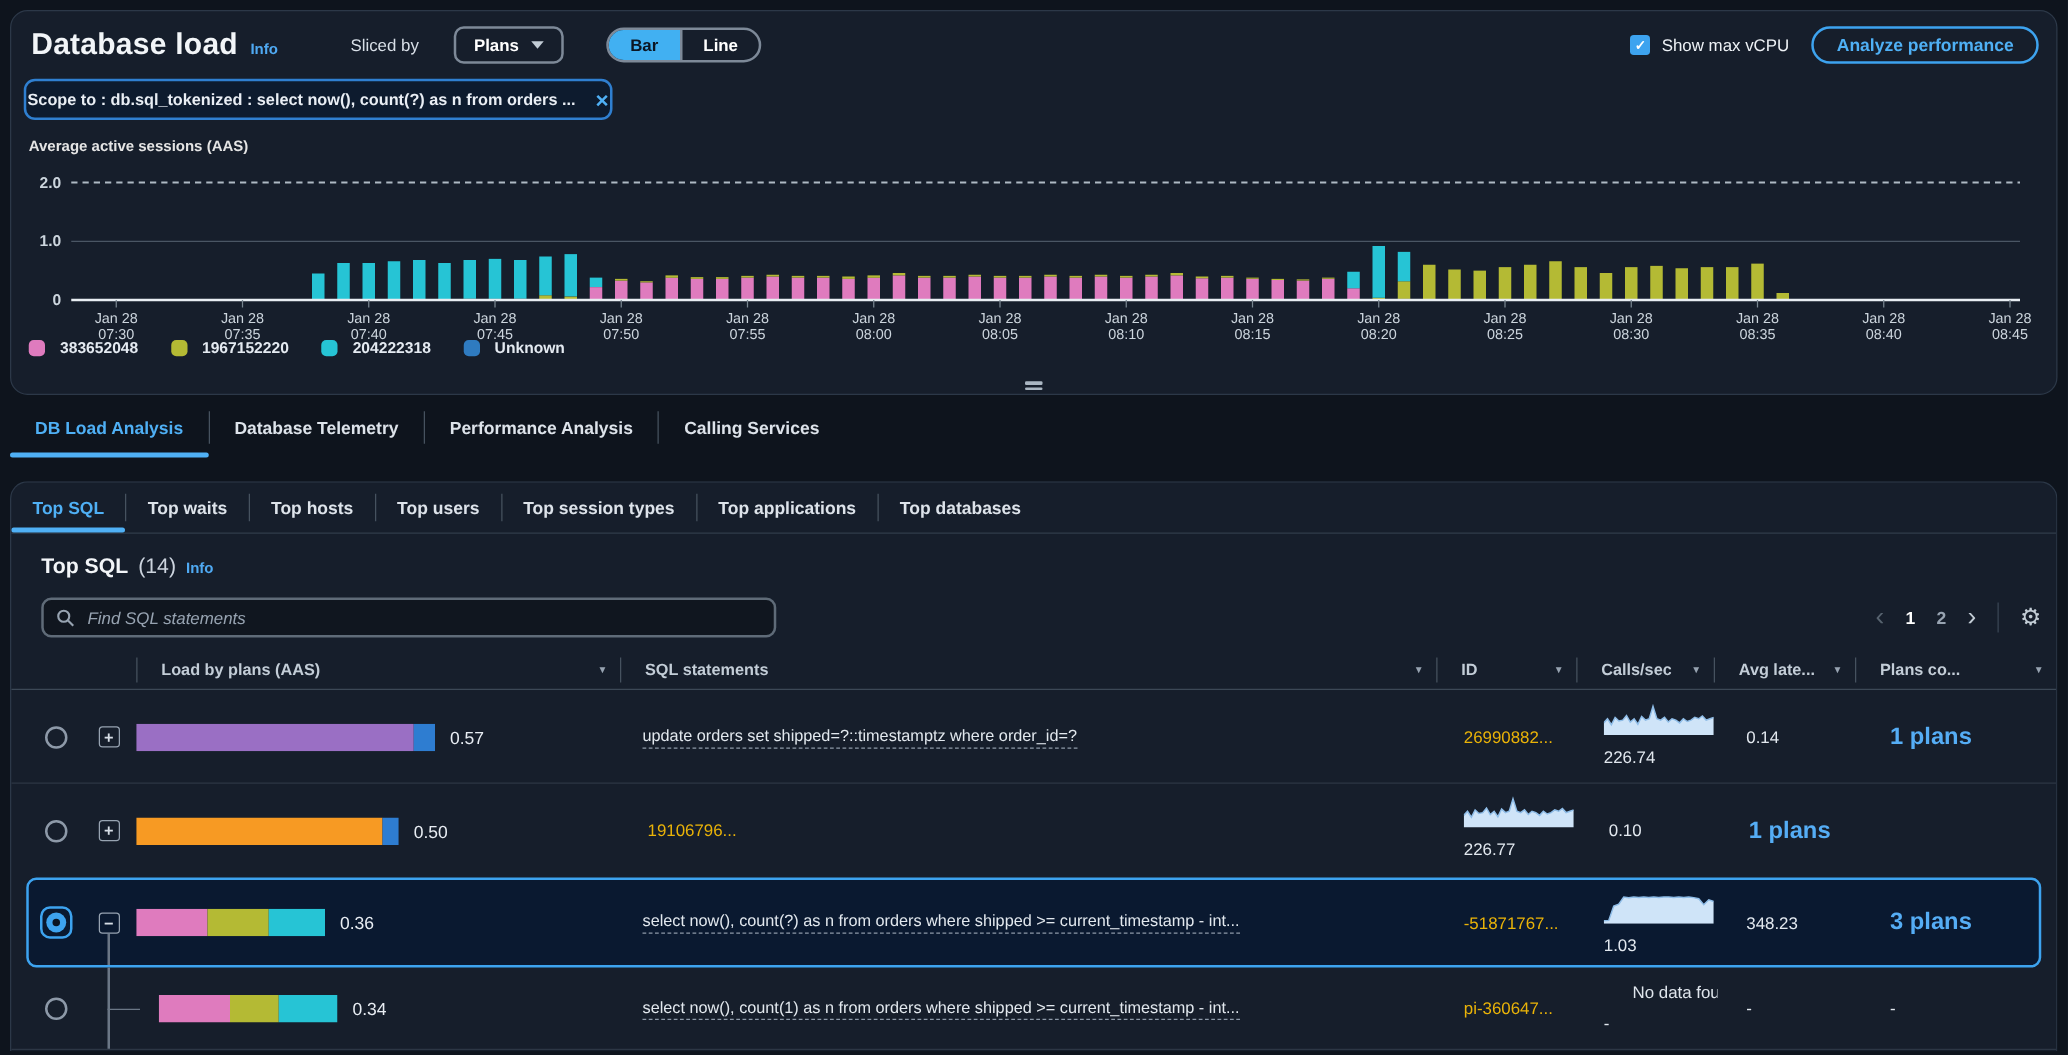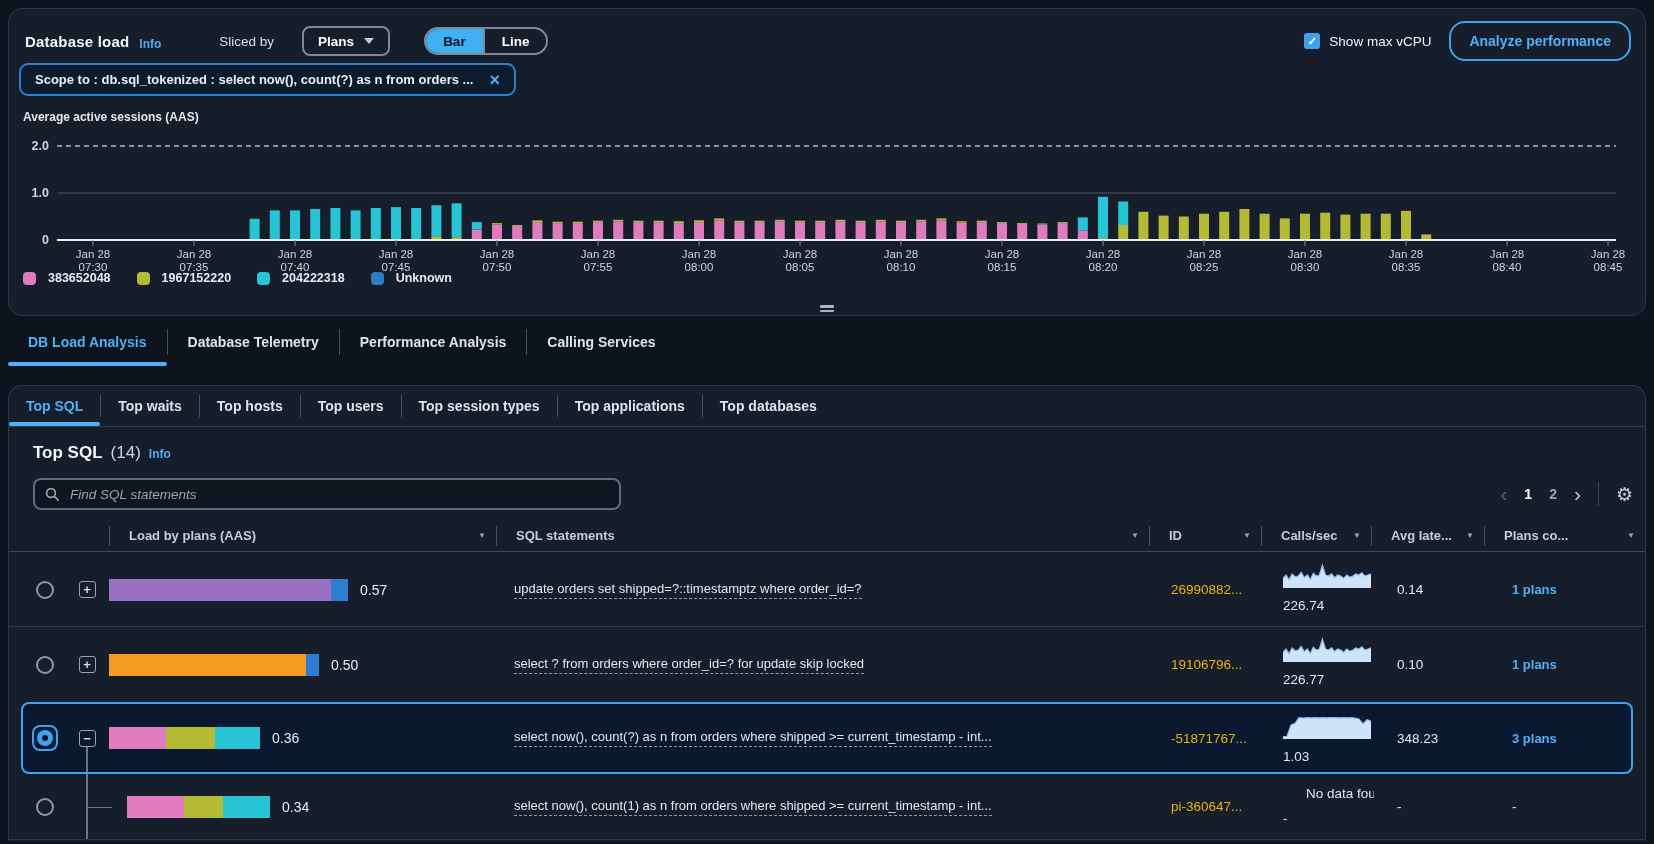--- a/index.html
+++ b/index.html
@@ -8,41 +8,41 @@
     width:1654px; height:844px; position:relative; overflow:hidden;
     background:#0e141d; color:#e2e8ef;
     font-family:"Liberation Sans", sans-serif;
   }
   .card { position:absolute; background:#161e2b; border:1px solid #2c3848; border-radius:14px; }
   #card-load { left:8px; top:8px; width:1638px; height:308px; }
   #card-sql  { left:8px; top:385px; width:1638px; height:456px; border-radius:14px 14px 0 0; border-bottom:none; overflow:hidden; }
 
   
   .load-hdr { position:absolute; top:12px; left:16px; right:14px; display:flex; align-items:center; }
-  .page-title { font-size:15px; font-weight:700; color:#f2f5f8; margin:0; letter-spacing:.2px; }
+  .page-title { font-size:24px; font-weight:700; color:#f2f5f8; margin:0; letter-spacing:.2px; }
   .info-link { color:#4fa9f2; font-size:12px; font-weight:700; margin-left:10px; margin-top:5px; cursor:pointer; }
   .sliced-label { margin-left:58px; font-size:13.5px; color:#d8dfe7; }
   .dd-btn { margin-left:28px; height:30px; border:2px solid #7d8998; border-radius:8px; background:none;
             color:#fff; font-weight:700; font-size:13.5px; display:flex; align-items:center; gap:10px;
             padding:0 14px; cursor:pointer; font-family:inherit; }
   .caret-down { width:0; height:0; border-left:5px solid transparent; border-right:5px solid transparent; border-top:6px solid #c2ccd6; }
   .seg-toggle { margin-left:34px; display:flex; height:28px; border:2px solid #7d8998; border-radius:16px; overflow:hidden; }
   .seg { font-size:13.5px; font-weight:700; display:flex; align-items:center; padding:0 17px;
          background:transparent; color:#fff; border:none; cursor:pointer; font-family:inherit; }
   .seg.active { background:#41b0f2; color:#0b1624; }
   .seg + .seg { border-left:2px solid #7d8998; }
   .right-group { margin-left:auto; display:flex; align-items:center; gap:18px; }
   .chk { display:flex; align-items:center; gap:9px; font-size:13.5px; color:#eef2f6; cursor:pointer; }
   .chk-box { width:16px; height:16px; border-radius:3px; background:#3da3ef; display:flex; align-items:center;
              justify-content:center; font-size:11px; color:#fff; font-weight:700; }
-  .btn-outline { height:40px; border:2px solid #3da3ef; color:#4fb0f5; border-radius:16px; background:none;
+  .btn-outline { height:30px; border:2px solid #3da3ef; color:#4fb0f5; border-radius:16px; background:none;
                  font-size:14px; font-weight:700; padding:0 18px; cursor:pointer; font-family:inherit; }
 
   .scope-chip { position:absolute; top:54px; left:10px; height:33px; display:inline-flex; align-items:center;
-                gap:16px; padding:0 14px; border:2px solid #2f7fd0; border-radius:9px; background:#0d1b2e;
+                gap:16px; padding:0 1px; border:2px solid #2f7fd0; border-radius:9px; background:#0d1b2e;
                 font-size:13px; font-weight:700; color:#e9eef4; }
   .chip-x { color:#4fb0f5; font-size:18px; font-weight:700; line-height:1; cursor:pointer; }
 
   
   .aas-label { position:absolute; top:101px; left:14px; font-size:12px; font-weight:700; color:#e5e5e5; }
   #aas-chart { position:absolute; top:118px; left:0; display:block; }
   .ax-lab   { fill:#ccd5dd; font-size:12.5px; font-weight:700; font-family:"Liberation Sans",sans-serif; }
   .tick-lab { fill:#ccd5dd; font-size:11.5px; font-family:"Liberation Sans",sans-serif; }
   .vcpu-line { stroke:#aeb9c4; stroke-width:1.5; stroke-dasharray:5 4; }
   .grid-line { stroke:#4a5664; stroke-width:1; }
@@ -118,21 +118,21 @@
   .c-sql { padding-left:18px; overflow:hidden; }
   .sql-link { font-size:13px; color:#e2e8ee; white-space:nowrap; overflow:hidden; border-bottom:1px dashed #8d99a8;
               padding-bottom:2px; cursor:pointer; }
   .c-id { padding-left:22px; font-size:13.5px; color:#eab308; }
   .c-calls { flex-direction:column; align-items:flex-start; justify-content:flex-start; padding-left:22px; align-self:stretch; }
   .spark { margin-top:9px; display:block; }
   .calls-val { margin-top:10px; font-size:13.5px; color:#e2e8ef; }
   .nodata { margin-top:12px; margin-left:23px; font-size:13.5px; color:#dfe5ec; white-space:nowrap; width:68px; overflow:hidden; }
   .c-avg { padding-left:26px; font-size:13.5px; color:#e2e8ef; }
   .c-plans { padding-left:28px; }
-  .plans-link { color:#55adf5; font-size:13px; font-weight:600; cursor:pointer;text-align:right; }
+  .plans-link { color:#55adf5; font-size:19px; font-weight:600; cursor:pointer;text-align:right; }
   .plans-dash { color:#e2e8ef; font-size:13.5px; }
 </style>
 </head>
 <body>
 
 <div class="card" id="card-load">
   <div class="load-hdr">
     <h1 class="page-title">Database load</h1>
     <span class="info-link">Info</span>
     <span class="sliced-label">Sliced by</span>
@@ -457,23 +457,20 @@
         <span class="cc c-exp">
           <span class="exp-box">+</span>
         </span>
         <span class="cc c-load">
           <span class="load-bar" style="width:210px">
             <span style="flex:0.94;background:#f79a23"></span>
             <span style="flex:0.06;background:#2e7dd1"></span>
           </span>
           <span class="load-val">0.50</span>
         </span>
-        <span class="cc c-sql">
-          <a class="sql-link">select ? from orders where order_id=? for update skip locked</a>
-        </span>
         <span class="cc c-id">19106796...</span>
         <span class="cc c-calls">
           <svg class="spark" width="88" height="26" viewBox="0 0 88 26">
             <path d="M0,26 L0.0,16.3 L3.0,13.0 L6.1,17.8 L9.1,11.9 L12.1,14.8 L15.2,14.1 L18.2,10.4 L21.2,15.6 L24.3,13.0 L27.3,17.4 L30.3,11.2 L33.4,14.1 L36.4,13.0 L39.4,3.1 L42.5,13.0 L45.5,14.1 L48.6,11.9 L51.6,15.6 L54.6,13.0 L57.7,14.1 L60.7,16.3 L63.7,13.0 L66.8,15.2 L69.8,14.1 L72.8,11.9 L75.9,13.0 L78.9,10.8 L81.9,14.1 L85.0,13.0 L88.0,11.9 L88,26 Z" fill="#cfe4f8"></path>
             <polyline points="0.0,16.3 3.0,13.0 6.1,17.8 9.1,11.9 12.1,14.8 15.2,14.1 18.2,10.4 21.2,15.6 24.3,13.0 27.3,17.4 30.3,11.2 33.4,14.1 36.4,13.0 39.4,3.1 42.5,13.0 45.5,14.1 48.6,11.9 51.6,15.6 54.6,13.0 57.7,14.1 60.7,16.3 63.7,13.0 66.8,15.2 69.8,14.1 72.8,11.9 75.9,13.0 78.9,10.8 81.9,14.1 85.0,13.0 88.0,11.9" fill="none" stroke="#8fbde8" stroke-width="1.2"></polyline>
           </svg>
           <span class="calls-val">226.77</span>
         </span>
         <span class="cc c-avg">0.10</span>
         <span class="cc c-plans">

